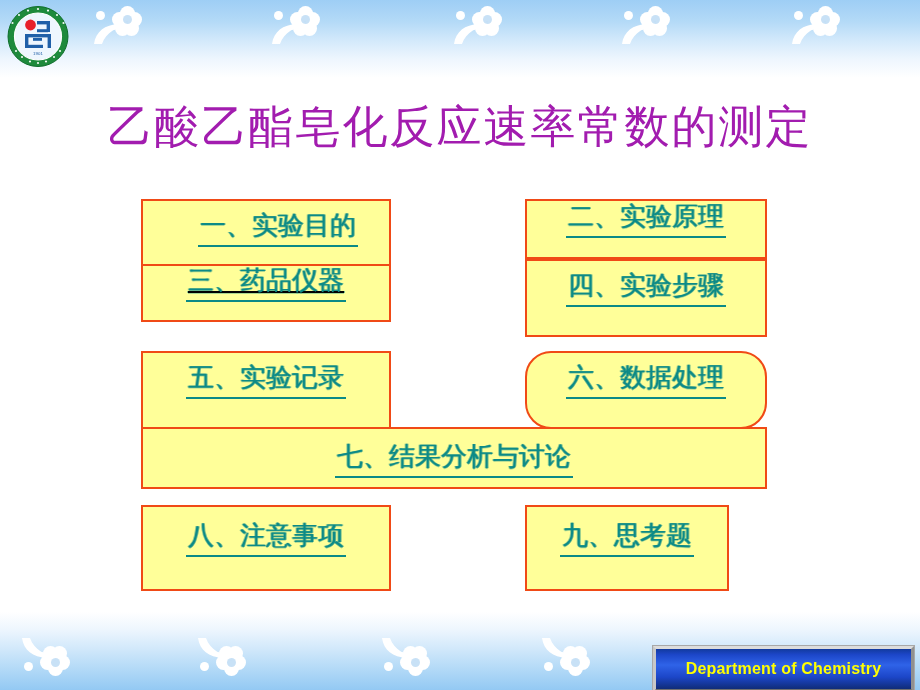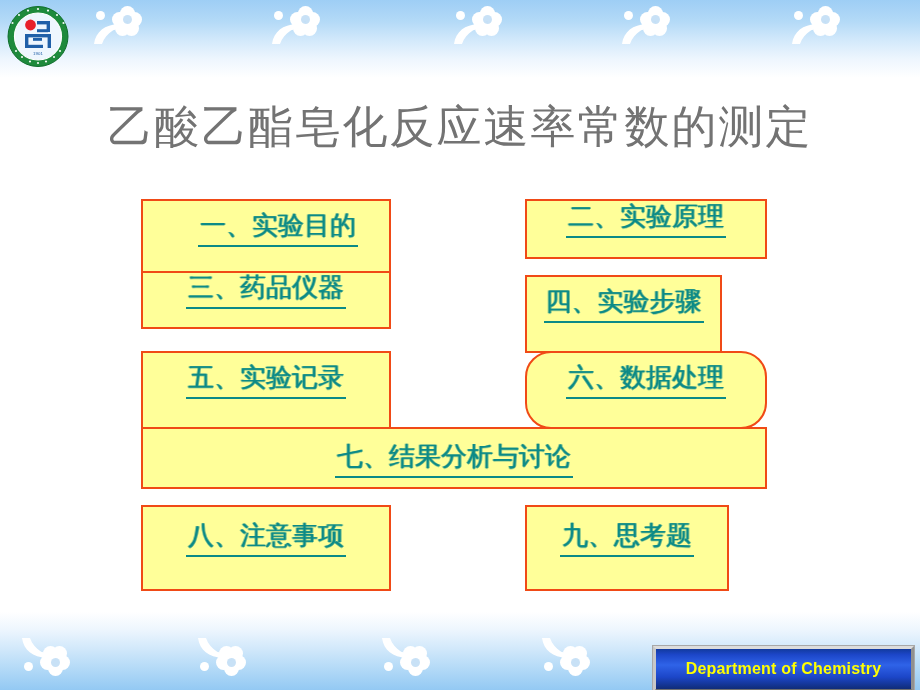--- a/index.html
+++ b/index.html
@@ -102,21 +102,21 @@
     width: 64px; height: 63px;
   }
   #logo svg { display: block; }
 
   
   #title {
     position: absolute;
     left: 0; top: 98px;
     width: 920px;
     text-align: center;
-    color: #737373;
+    color: #a21caf;
     font-size: 45px;
     line-height: 58px;
     letter-spacing: 2px;
     font-weight: normal;
     white-space: nowrap;
     font-family: "DejaVu Sans", "Liberation Sans", sans-serif;
   }
 
   
   #menu {
@@ -144,25 +144,25 @@
     font-family: "DejaVu Sans", "Liberation Sans", sans-serif;
     text-shadow:
        1px 0 0 rgba(12,138,135,0.55),
       -1px 0 0 rgba(12,138,135,0.45),
        0 1px 0 rgba(12,138,135,0.35);
   }
   .cell.tall .label { position: relative; top: -11px; }
 
   
   #c1 { left: 0px;   top: 0px;   width: 250px; height: 78px; padding-left: 24px; }
-  #c3 { left: 0px;   top: 72px;  width: 250px; height: 58px; }
+  #c3 { left: 0px;   top: 65px;  width: 250px; height: 58px; text-decoration: underline; }
   #c5 { left: 0px;   top: 152px; width: 250px; height: 78px; align-items: center; }
   
   #c2 { left: 384px; top: 0px;   width: 242px; height: 60px; }
-  #c4 { left: 384px; top: 76px;  width: 197px; height: 78px; }
+  #c4 { left: 384px; top: 60px;  width: 242px; height: 78px; }
   #c6 { left: 384px; top: 152px; width: 242px; height: 78px; border-radius: 26px; }
   
   #c7 { left: 0px;   top: 228px; width: 626px; height: 62px; text-align: center; }
   
   #c8 { left: 0px;   top: 306px; width: 250px; height: 86px; }
   #c9 { left: 384px; top: 306px; width: 204px; height: 86px; }
 
   
   #footer {
     position: absolute;

